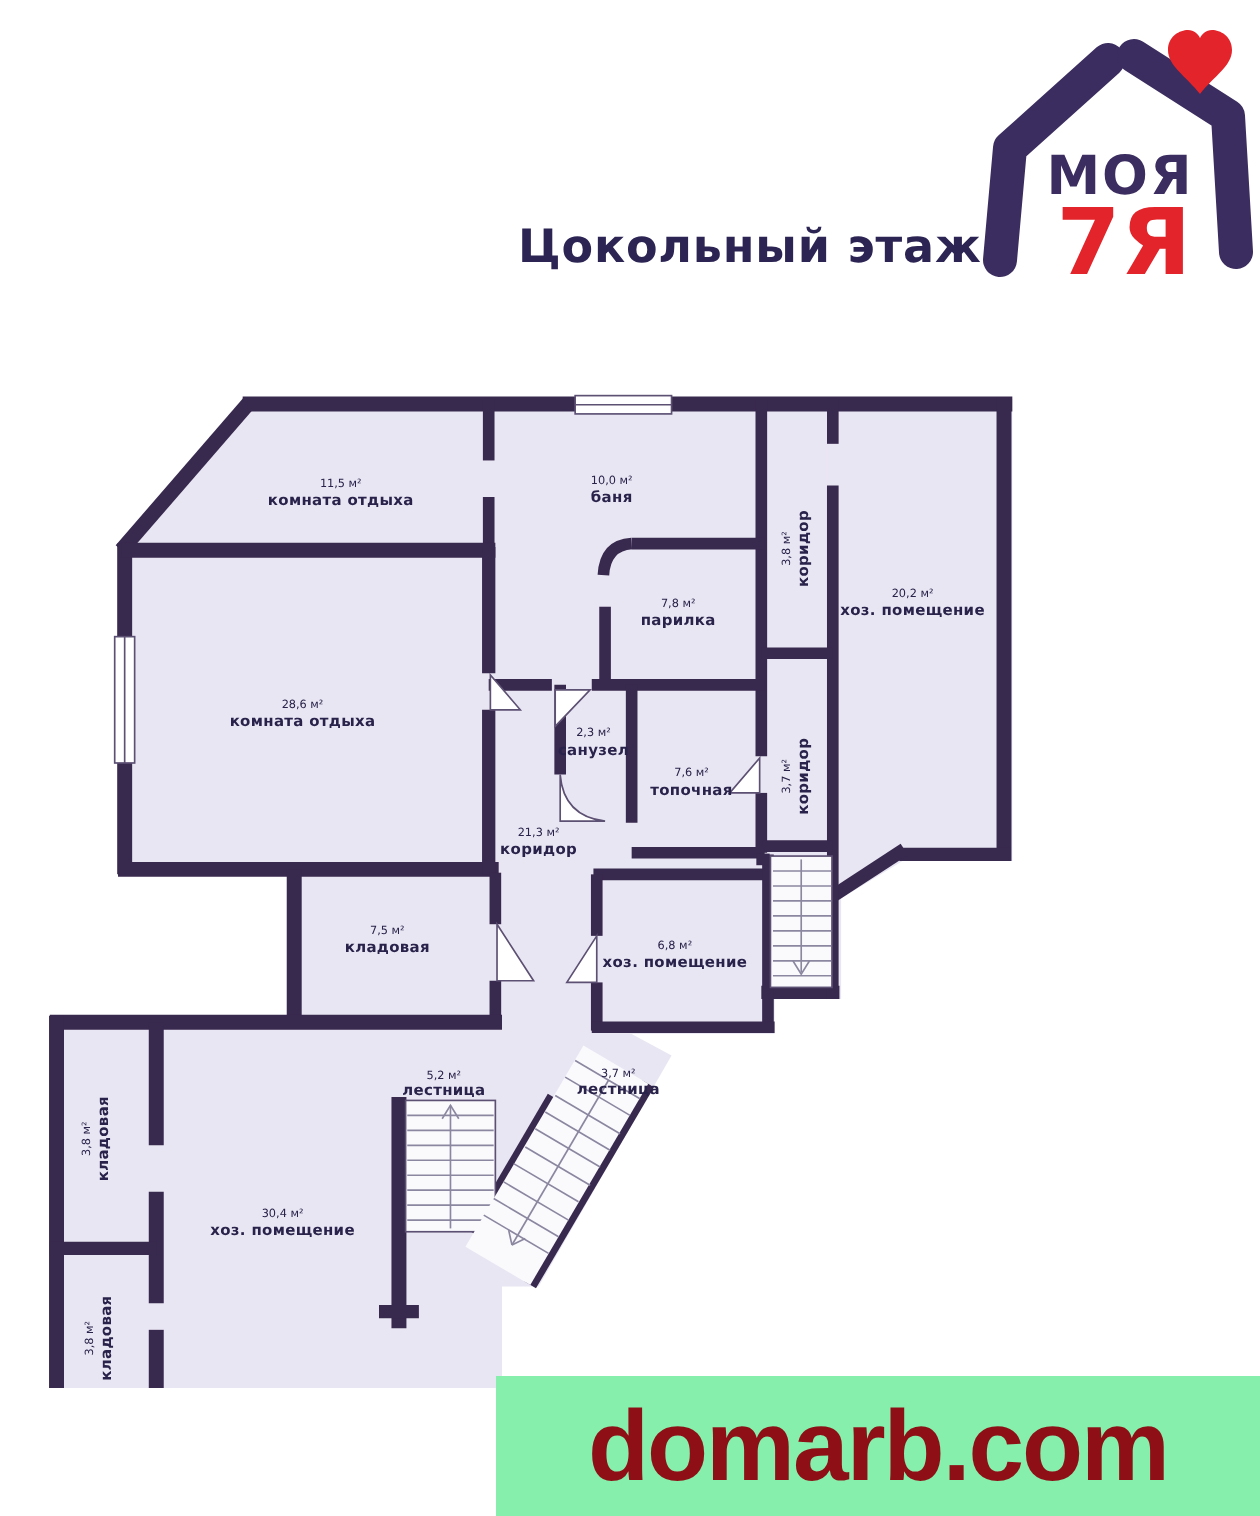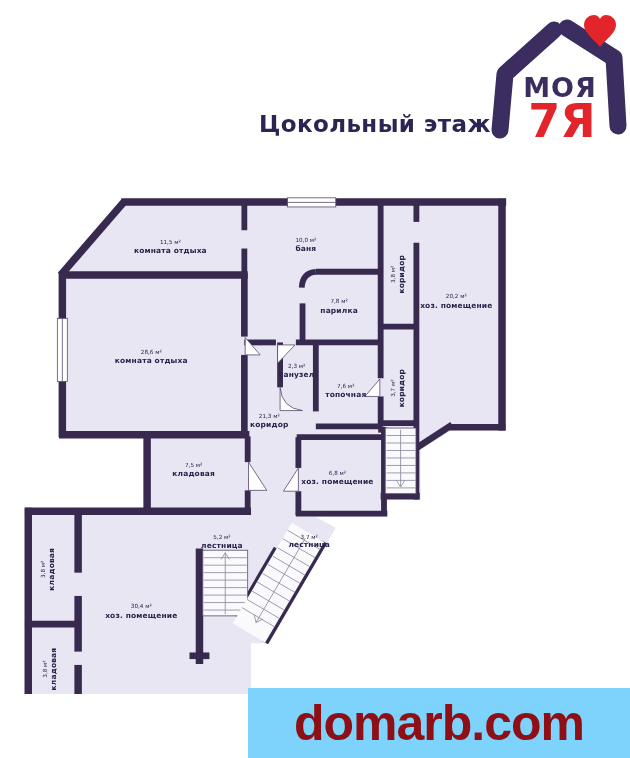--- a/index.html
+++ b/index.html
@@ -7,21 +7,21 @@
     --outline:#5c5073; --label:#29224a; --title:#2c2453;
     --logoPurple:#3b2d5f; --logoRed:#e3242b; --watermark:#8e1016;
   }
   html,body{margin:0;padding:0;background:#fff;}
   #stage{position:relative;width:630px;height:758px;background:#fff;overflow:hidden;
          font-family:"DejaVu Sans",sans-serif;}
   #plan-title{position:absolute;left:259px;top:111px;font-size:23px;font-weight:bold;
               color:var(--title);letter-spacing:.4px;text-align:center;}
   #logo{position:absolute;left:478px;top:10px;}
   #plan{position:absolute;left:0;top:0;}
-  #watermark{position:absolute;left:248px;top:688px;width:382px;height:70px;background:#7dd3fc;
+  #watermark{position:absolute;left:248px;top:688px;width:382px;height:70px;background:#86efac;
              display:flex;align-items:center;justify-content:center;}
   #watermark span{font-family:"Liberation Sans",sans-serif;font-weight:bold;font-size:50px;
                   color:var(--watermark);letter-spacing:-1px;}
   
   .floor{fill:var(--floor);stroke:none;}
   .wall9{stroke:var(--wall);stroke-width:9;fill:none;}
   .wall8{stroke:var(--wall);stroke-width:8;fill:none;}
   .wall7{stroke:var(--wall);stroke-width:7;fill:none;}
   .doorwhite{fill:#fff;stroke:var(--outline);stroke-width:1;}
   .winline{stroke:var(--outline);stroke-width:1;}

